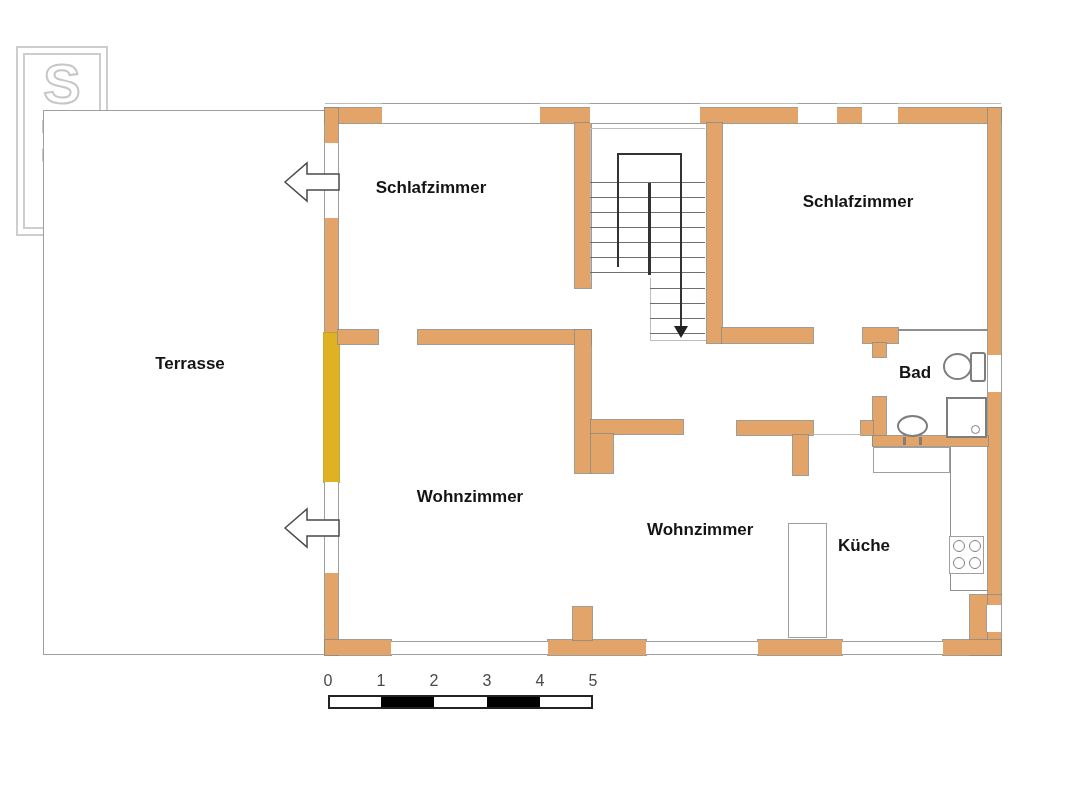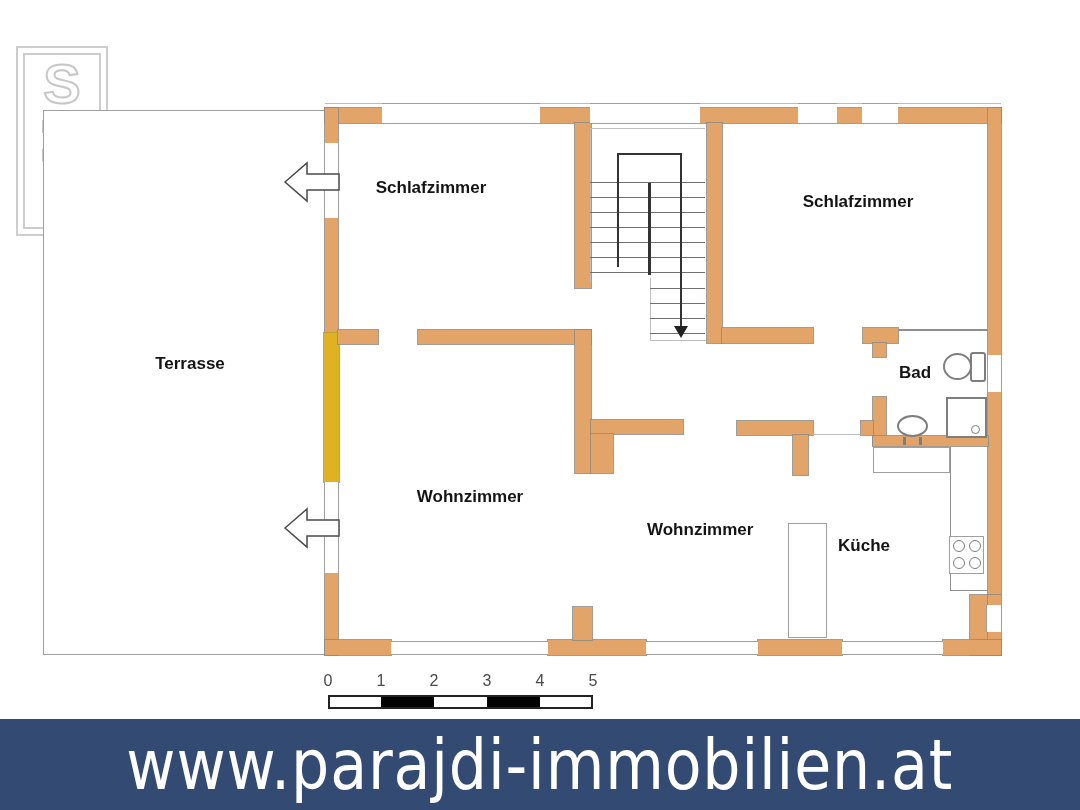--- a/index.html
+++ b/index.html
@@ -184,17 +184,14 @@
   <span class="scale-num" style="left:371px;">1</span>
   <span class="scale-num" style="left:424px;">2</span>
   <span class="scale-num" style="left:477px;">3</span>
   <span class="scale-num" style="left:530px;">4</span>
   <span class="scale-num" style="left:583px;">5</span>
   <div id="scale-bar">
     <div class="seg" style="left:51px;width:53px;"></div>
     <div class="seg" style="left:157px;width:53px;"></div>
   </div>
 
-  <div id="banner">
-    <div class="txt">www.parajdi-immobilien.at</div>
-  </div>
 
 </div>
 
 </body></html>

